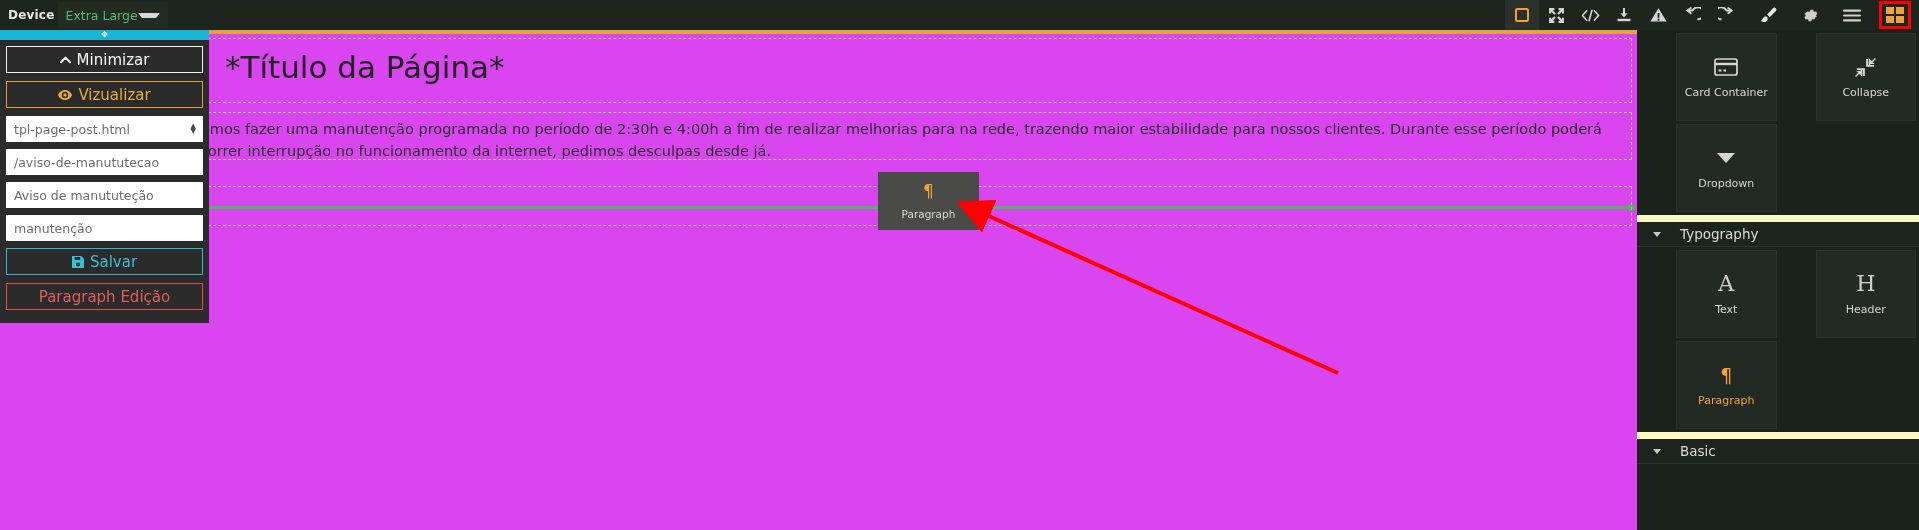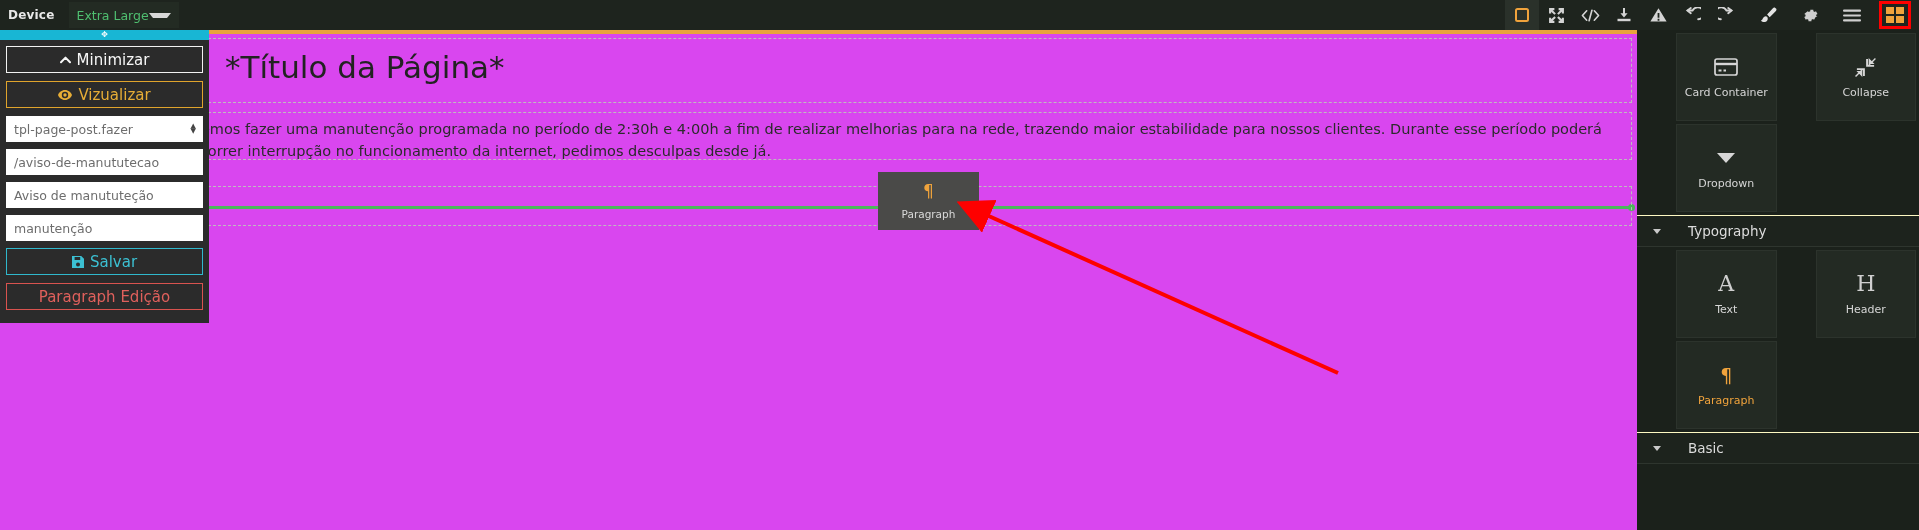--- a/index.html
+++ b/index.html
@@ -13,21 +13,21 @@
   
   #topbar {
     position:absolute; left:0; top:0; width:1919px; height:30px;
     background:#1e241e; display:flex; align-items:center;
   }
   .device-label {
     color:#e8e8e8; font-size:12px; font-weight:bold;
     margin-left:8px; letter-spacing:.2px;text-align:right;
   }
   .device-select {
-    margin-left:14px; height:26px; min-width:105px;
+    margin-left:3px; height:26px; min-width:105px;
     background:#232b23; border:none; color:#4fbf70;
     font-size:12.5px; font-family:"DejaVu Sans", sans-serif;
     display:flex; align-items:center; padding:0 8px; position:relative;
     cursor:pointer;
   }
   .device-select .caret {
     margin-left:auto; padding-left:14px;
     border-left:4px solid transparent; border-right:4px solid transparent;
     border-top:5px solid #d8d8d8; width:0; height:0; box-sizing:content-box;
   }
@@ -138,22 +138,22 @@
     height:88px; background:#232a23; border:1px solid #2c332c;
     display:flex; flex-direction:column; align-items:center; justify-content:center;
     cursor:grab; gap:7px;margin-left:36px;
   }
   .comp .cico { height:24px; display:flex; align-items:center; justify-content:center; color:#cfcfcf; }
   .comp .clbl { font-size:11px; color:#d6d6d6; }
   .comp.paragraph .cico, .comp.paragraph .clbl { color:#f0a33c; }
   .comp.paragraph .cico { font-size:19px; line-height:1; }
   .comp.blank { background:transparent; border:none; cursor:default; }
   .sec-head {
-    display:flex; align-items:center; gap:27px; height:32px; padding:4px 16px;
-    border-top:1px solid #fef9c3; border-bottom:1px solid #2e352e;
+    display:flex; align-items:center; gap:19px; height:32px; padding:4px 16px;
+    border-top:7px solid #fef9c3; border-bottom:1px solid #2e352e;
     background:#1d231d; cursor:pointer;
   }
   .sec-head .scaret {
     width:0; height:0; border-left:4.5px solid transparent; border-right:4.5px solid transparent;
     border-top:5.5px solid #c9c9c9;
   }
   .sec-head .slbl { font-size:13.5px; color:#dcdcdc; }
   .serif { font-family:"DejaVu Serif", serif; font-size:22px; line-height:1; color:#dcdcdc; }
 </style>
 </head>
@@ -298,21 +298,21 @@
     <div class="pbtn vizualizar">
       <span class="bi">
         <svg width="14" height="10" viewBox="0 0 14 10" fill="#e7ad36">
             <path d="M7 0C3.6 0 1 2.4 0 5c1 2.6 3.6 5 7 5s6-2.4 7-5c-1-2.6-3.6-5-7-5zm0 8.2A3.2 3.2 0 1 1 7 1.8a3.2 3.2 0 0 1 0 6.4zm0-1.5a1.7 1.7 0 1 0 0-3.4 1.7 1.7 0 0 0 0 3.4z"></path>
           </svg>
       </span>
       <span>Vizualizar</span>
     </div>
 
     <div class="pinput pselect">
-      <span>tpl-page-post.fazer</span>
+      <span>tpl-page-post.html</span>
       <span class="spin">
           <span>▲</span>
           <span>▼</span>
         </span>
     </div>
 
     <div class="pinput">
       <span>/aviso-de-manututecao</span>
     </div>
 

